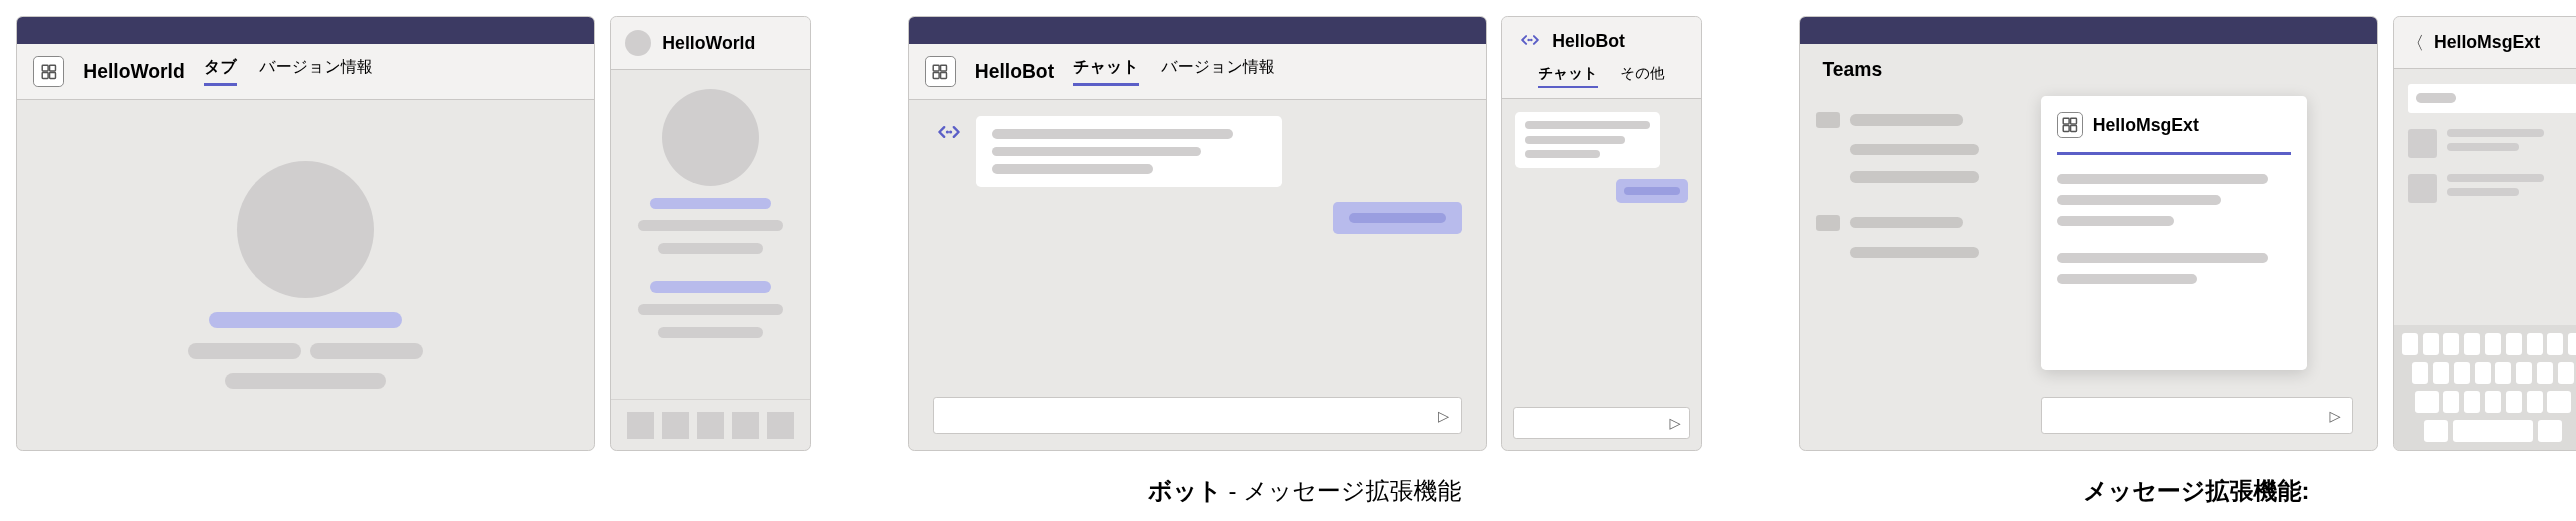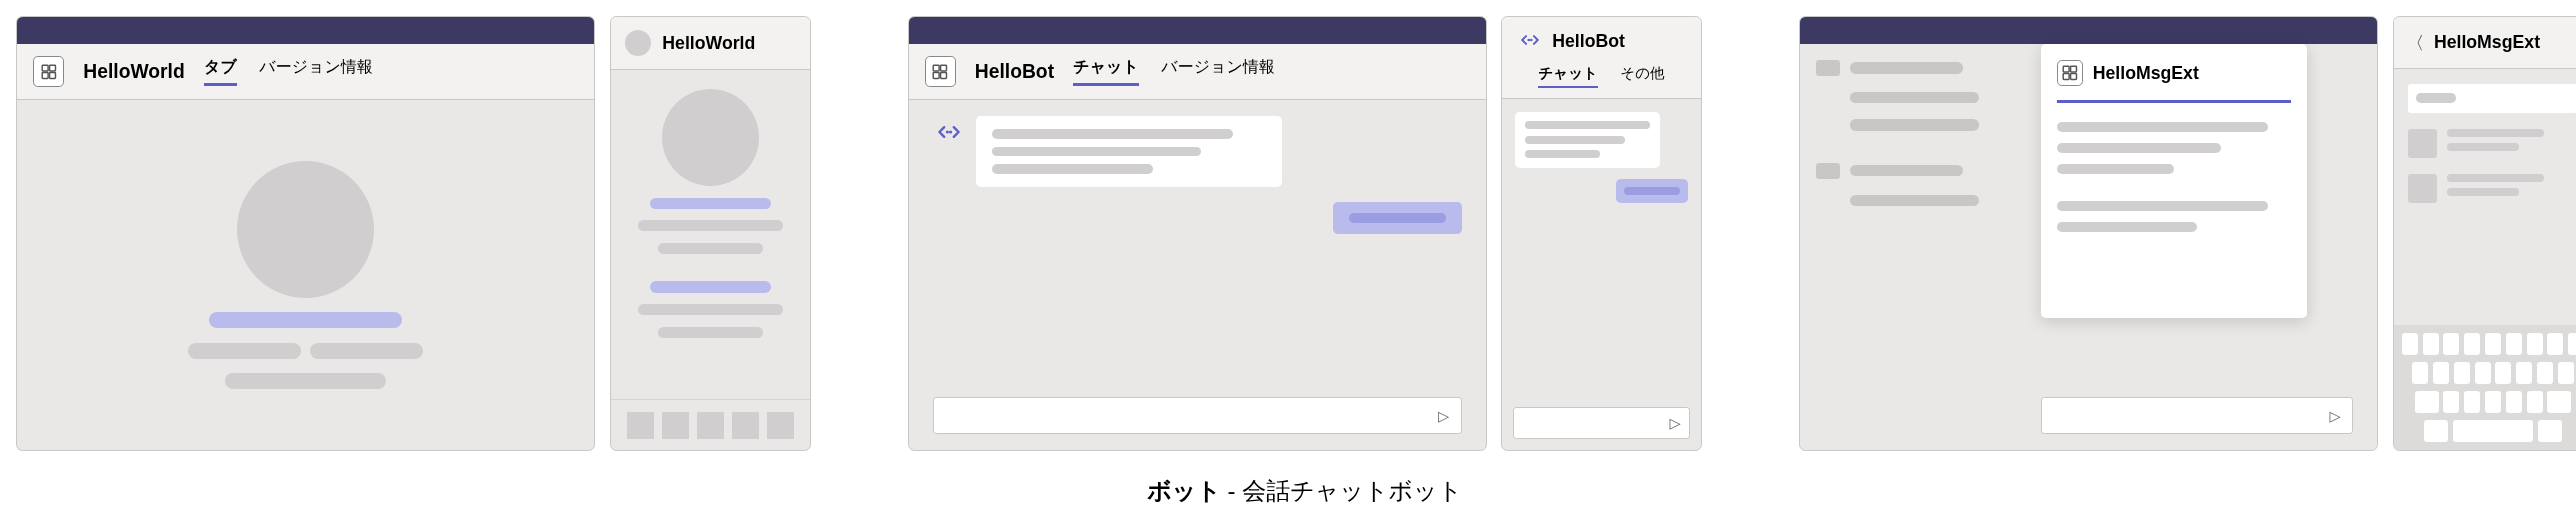--- a/index.html
+++ b/index.html
@@ -203,28 +203,31 @@
           <div class="mbubble-out">
             <div class="bar" style="width:100%;height:8px;background:#9a9ee0"></div>
           </div>
         </div>
         <div class="mcompose">
           <span class="send">▷</span>
         </div>
       </div>
     </div>
     <div class="caption">
-      <span class="bold">ボット</span><span> - 会話チャットボット</span>
+      <span class="bold">ボット</span><span> - メッセージ拡張機能</span>
     </div>
   </div>
 
   <div class="section">
     <div class="mockups">
       <div class="desktop">
         <div class="titlebar"></div>
+        <div class="teams-header">
+          <span class="teams-title">Teams</span>
+        </div>
         <div class="teams-body">
           <div class="teams-side">
             <div class="li">
                 <div class="li-sq"></div>
                 <div class="li-bar"></div>
               </div>
             <div class="li-bar2"></div>
             <div class="li-bar2"></div>
             <div class="li" style="margin-top:16px">
                 <div class="li-sq"></div>
@@ -314,16 +317,19 @@
               <div class="key wide"></div>
             </div>
           <div class="krow">
               <div class="key wide"></div>
               <div class="key xwide"></div>
               <div class="key wide"></div>
             </div>
         </div>
       </div>
     </div>
+    <div class="caption">
+      <span class="bold">メッセージ拡張機能:</span>
+    </div>
   </div>
 
 </div>
 
 
 </body></html>

